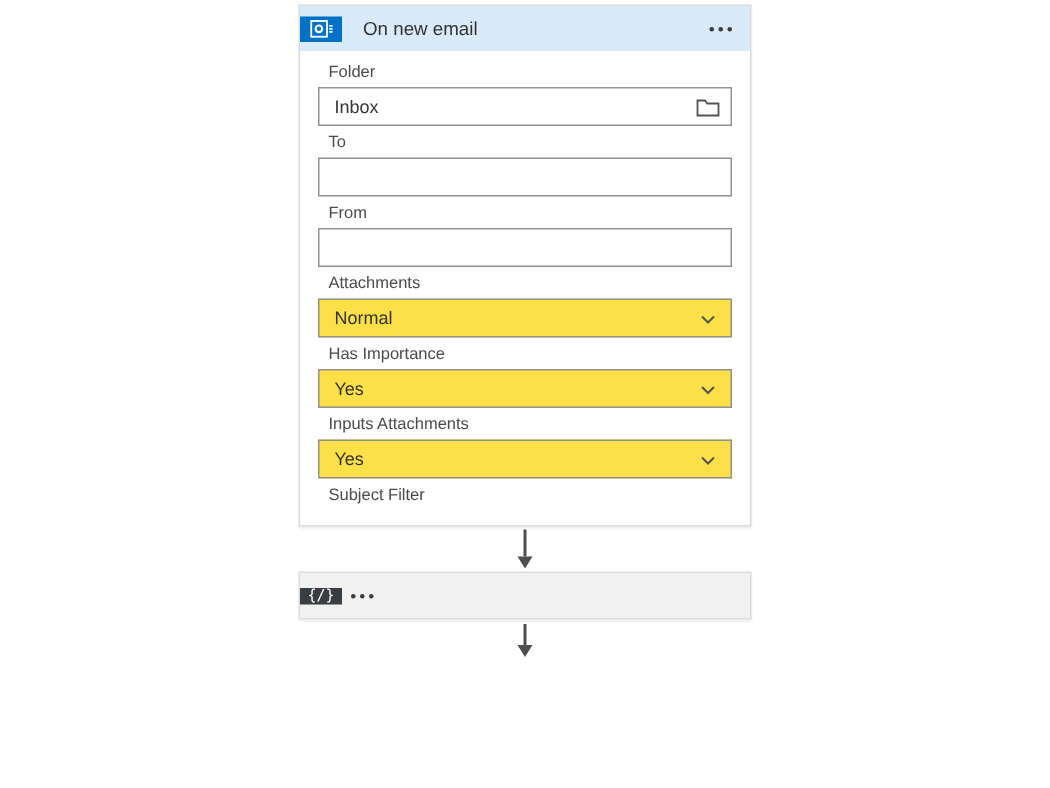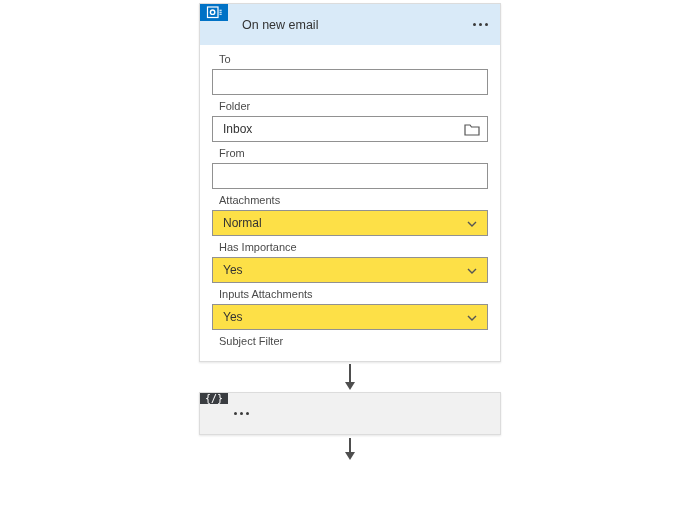--- a/index.html
+++ b/index.html
@@ -10,21 +10,21 @@
     overflow:hidden; margin:0 auto;
   }
   .flow-col { width:302px; margin:3px auto 0; }
 
   
   .card {
     background:#fff; border:1px solid #dcdcdc;
     box-shadow:0 1px 2px rgba(0,0,0,0.10);
   }
   .card-header {
-    height:41px; display:flex; align-items:flex-start; cursor:pointer;
+    height:30px; display:flex; align-items:center; cursor:pointer;
   }
   .card-icon {
     width:28px; flex:0 0 28px; display:flex; align-items:center; justify-content:center;
   }
   .card-title {
     flex:1; align-self:center; padding-left:14px; font-size:12.5px; color:#333;
     white-space:nowrap; overflow:hidden;
   }
   .menu-dots {
     align-self:center; display:flex; gap:3px; padding:6px 12px 6px 6px; cursor:pointer;
@@ -102,39 +102,39 @@
         <div class="menu-dots" title="Menu">
             <i></i>
             <i></i>
             <i></i>
           </div>
       </div>
 
       <div class="card-body">
 
         <div class="fgroup">
-          <span class="flabel">To</span>
-          <div class="fcontrol">
-            <input class="tbox" type="text" value="" style="">
-          </div>
-        </div>
-
-        <div class="fgroup">
           <span class="flabel">Folder</span>
           <div class="fcontrol">
             <input class="tbox has-picker" type="text" value="Inbox" style="">
             <button class="pick-btn">
               <svg width="16" height="13" viewBox="0 0 16 13">
                 <path d="M1 12 V2 h5 l1.5 2 H15 v8 z" fill="none" stroke="#555555" stroke-width="1.2"></path>
               </svg>
             </button>
           </div>
         </div>
 
         <div class="fgroup">
+          <span class="flabel">To</span>
+          <div class="fcontrol">
+            <input class="tbox" type="text" value="" style="">
+          </div>
+        </div>
+
+        <div class="fgroup">
           <span class="flabel">From</span>
           <div class="fcontrol">
             <input class="tbox" type="text" value="" style="">
           </div>
         </div>
 
         <div class="fgroup">
           <span class="flabel">Attachments</span>
           <div class="selbox">
             <span>Normal</span>

